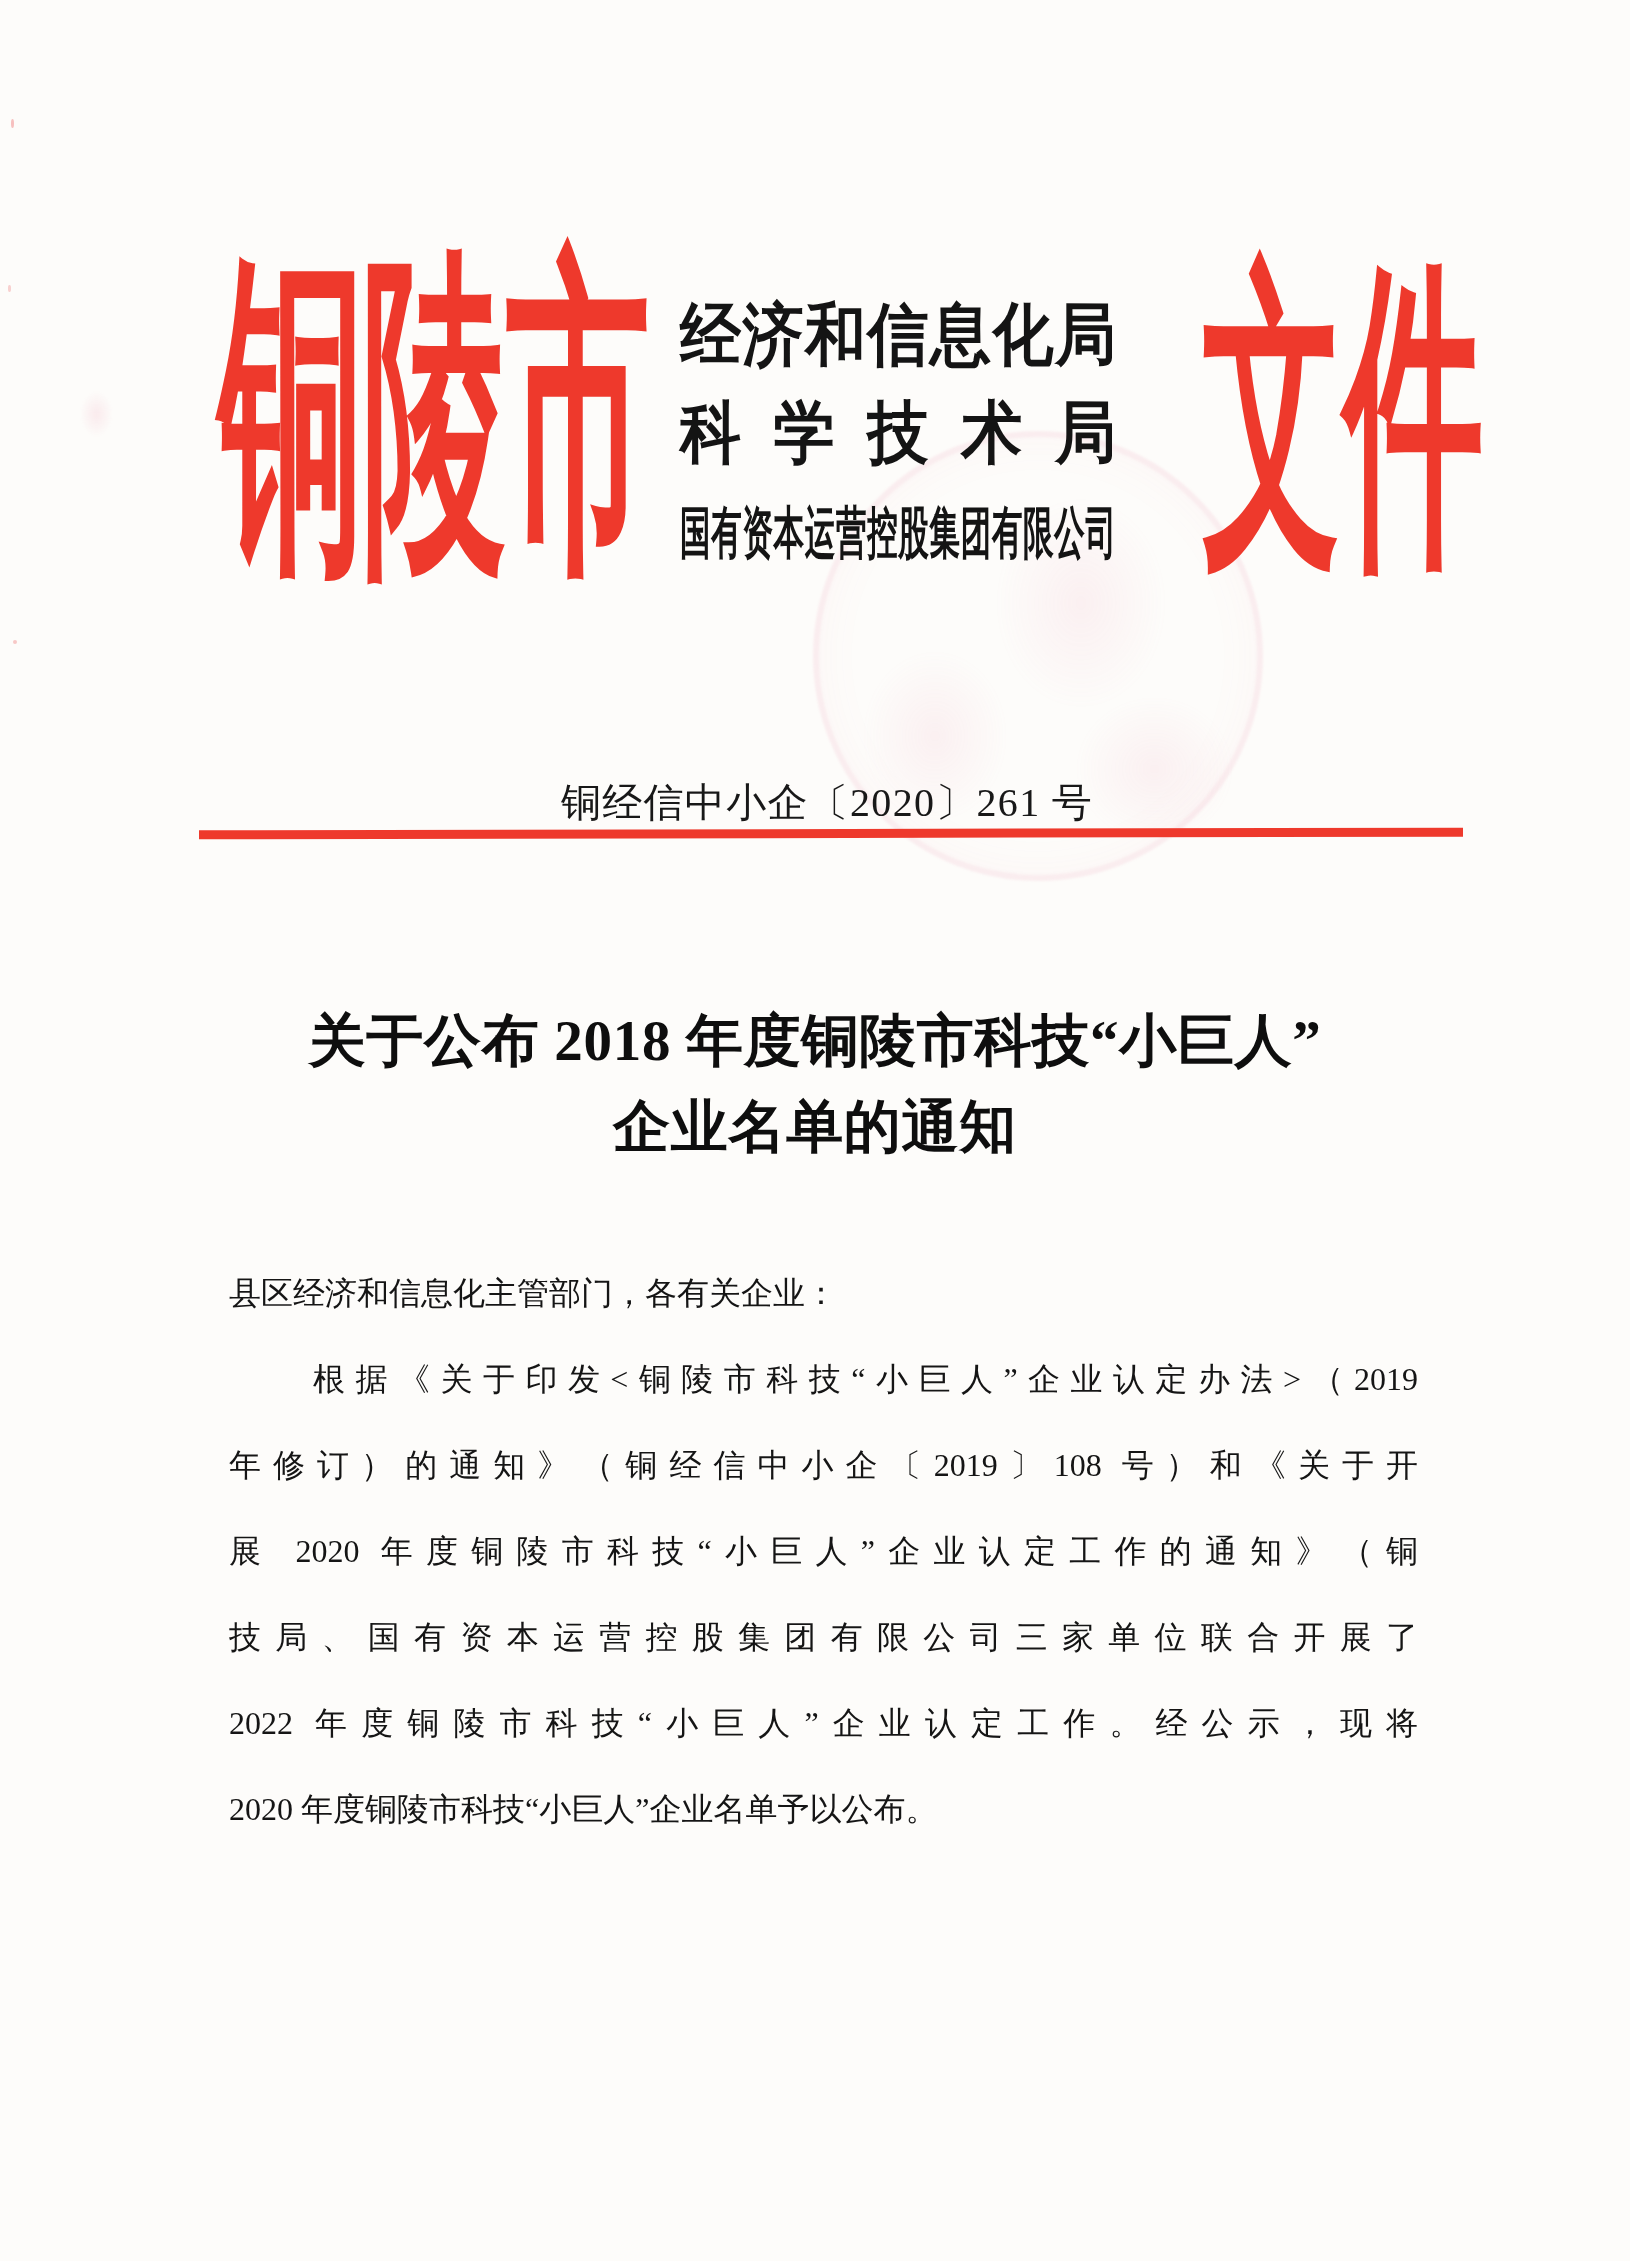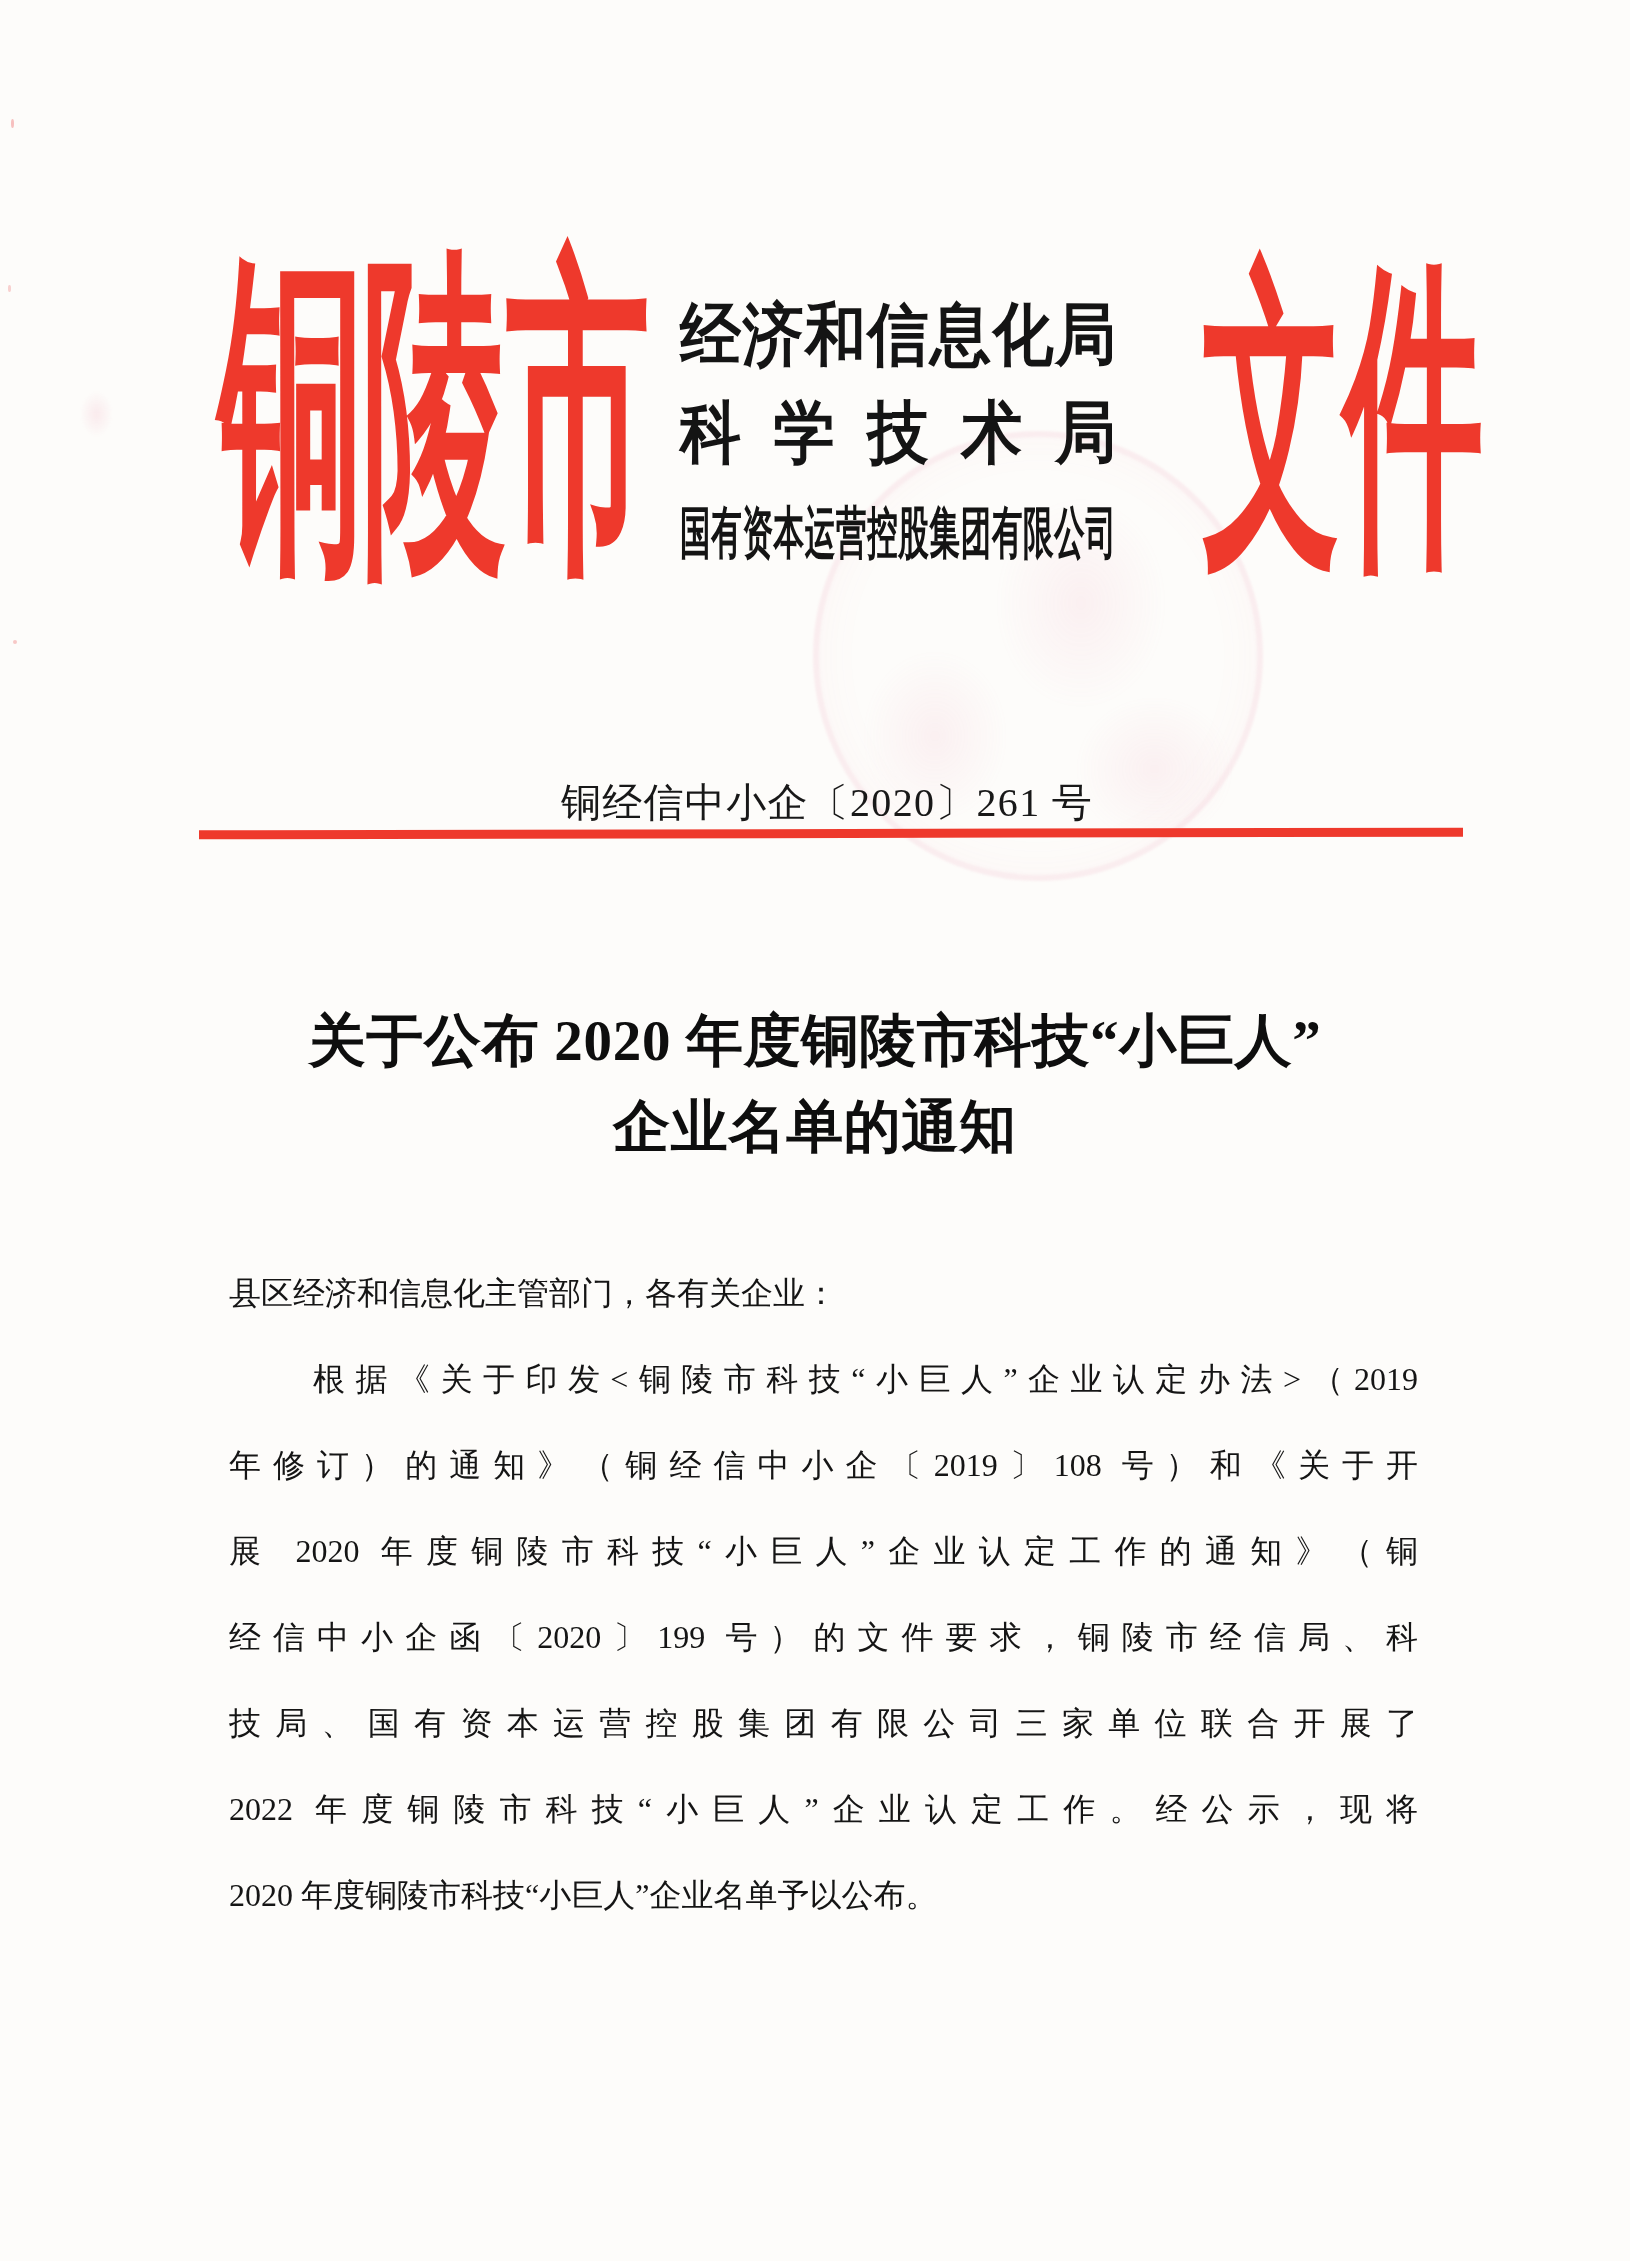--- a/index.html
+++ b/index.html
@@ -120,29 +120,28 @@
       <div class="dept dept-2">国有资本运营控股集团有限公司</div>
     </div>
     <div class="docword">文件</div>
   </header>
 
   <div class="docnum">铜经信中小企〔2020〕261 号</div>
 
   <div class="redline"></div>
 
   <h1 class="title">
-    <span>关于公布 2020 年度铜陵市科技“小巨人”</span><br>
+    <span>关于公布 2018 年度铜陵市科技“小巨人”</span><br>
     <span>企业名单的通知</span>
   </h1>
 
   <main class="bodytext">
     <div class="bline">县区经济和信息化主管部门，各有关企业：</div>
     <div class="bline just indent">根据《关于印发&lt;铜陵市科技“小巨人”企业认定办法&gt;（2019</div>
     <div class="bline just">年修订）的通知》（铜经信中小企〔2019〕108 号）和《关于开</div>
     <div class="bline just">展 2020 年度铜陵市科技“小巨人”企业认定工作的通知》（铜</div>
-    <div class="bline just">经信中小企函〔2020〕199 号）的文件要求，铜陵市经信局、科</div>
     <div class="bline just">技局、国有资本运营控股集团有限公司三家单位联合开展了</div>
     <div class="bline just">2022 年度铜陵市科技“小巨人”企业认定工作。经公示，现将</div>
     <div class="bline">2020 年度铜陵市科技“小巨人”企业名单予以公布。</div>
   </main>
 
 </div>
 
 
 </body></html>

